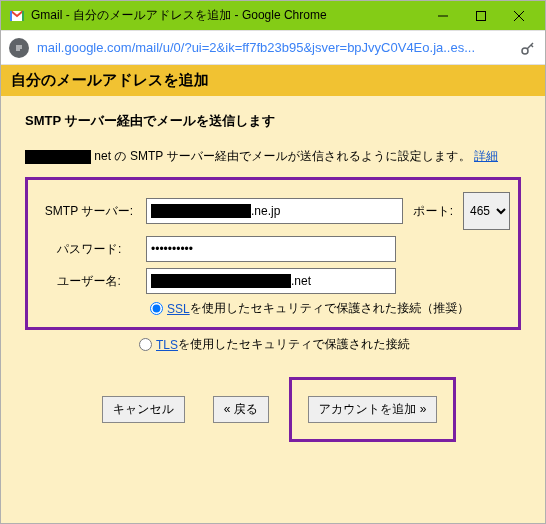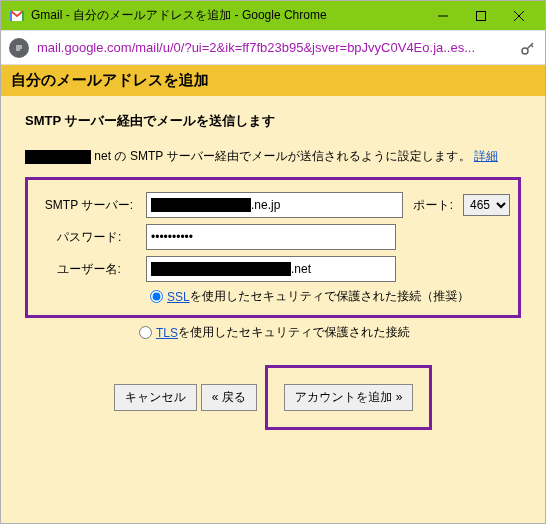--- a/index.html
+++ b/index.html
@@ -5,41 +5,41 @@
 * { box-sizing: border-box; margin: 0; padding: 0; }
 body { font-family: Arial, "Hiragino Sans", Meiryo, sans-serif; font-size: 13px; background: #fff; }
 .window { width: 546px; height: 524px; border: 1px solid #b0b0b0; background: #fff; position: relative; }
 .titlebar { height: 30px; background: #84cc16; display: flex; align-items: center; padding: 0 8px; border-bottom: 1px solid #e0e0e0; }
 .m-icon { width: 16px; height: 16px; margin-right: 6px; display: flex; align-items: center; justify-content: center; }
 .win-title { flex: 1; font-size: 12px; color: #000; }
 .win-btns { display: flex; gap: 2px; }
 .win-btn { width: 36px; height: 24px; display: flex; align-items: center; justify-content: center; font-size: 13px; color: #333; cursor: pointer; }
 .urlbar { height: 34px; background: #fff; display: flex; align-items: center; padding: 0 8px; border-bottom: 1px solid #e0e0e0; gap: 8px; }
 .site-icon { width: 20px; height: 20px; border-radius: 50%; background: #5f6368; color: #fff; display: flex; align-items: center; justify-content: center; font-size: 11px; }
-.url-text { flex: 1; font-size: 13px; color: #a21caf; white-space: nowrap; overflow: hidden; text-overflow: ellipsis; }
+.url-text { flex: 1; font-size: 13px; color: #3b82f6; white-space: nowrap; overflow: hidden; text-overflow: ellipsis; }
 .key-icon { width: 18px; color: #5f6368; }
 .content { background: #fdf0c4; height: calc(524px - 30px - 34px - 2px); overflow: auto; }
 .header-row { background: #f1c232; padding: 6px 10px; }
 .header-row h1 { font-size: 15px; font-weight: bold; font-family: Liberation Mono, monospace; }
 .body-area { padding: 16px 24px; }
 .subtitle { font-weight: bold; font-size: 13px; margin-bottom: 18px; }
 .desc-line { font-size: 12px; margin-bottom: 12px; }
 .blackbox-inline { display: inline-block; background: #000; width: 66px; height: 14px; vertical-align: middle; }
 .link { color: #1155cc; text-decoration: underline; cursor: pointer; }
 .form-box { border: 3px solid #7a1fa2; padding: 12px 8px 10px 8px; margin-bottom: 4px; }
 .row { display: flex; align-items: center; margin-bottom: 6px; }
 .lbl { width: 110px; text-align: center; font-size: 12px; padding-right: 4px; }
 .txtfield { flex: 1; height: 22px; border: 1px solid #767676; background: #fff; font-size: 12px; padding: 12px 4px; display: flex; align-items: center; }
 .txtfield .black { background: #000; height: 14px; display: inline-block; }
 .port-lbl { font-size: 12px; margin: 0 10px; }
-.port-sel { height: 22px; border: 1px solid #767676; background: #efefef; font-size: 12px; padding: 0 2px; cursor: pointer; }
+.port-sel { height: 38px; border: 1px solid #767676; background: #efefef; font-size: 12px; padding: 0 2px; cursor: pointer; }
 .radio-row { display: flex; align-items: center; margin-top: 6px; margin-left: 114px; font-size: 12px; }
 .radio-row input { margin-right: 4px; }
 .btns { text-align: center; margin-top: 24px; }
-.btn { display: inline-block; border: 1px solid #888; background: #efefef; padding: 4px 10px; font-size: 12px; cursor: pointer; margin: 0 0; }
+.btn { display: inline-block; border: 1px solid #888; background: #efefef; padding: 4px 10px; font-size: 12px; cursor: pointer; margin: 0 12px; }
 .btn-box { display: inline-block; border: 3px solid #7a1fa2; padding: 16px; margin-left: 4px; }
 svg { display: block; }
 </style>
 </head>
 <body>
 
 <div class="window">
 
   <div class="titlebar">
     <span class="m-icon">

